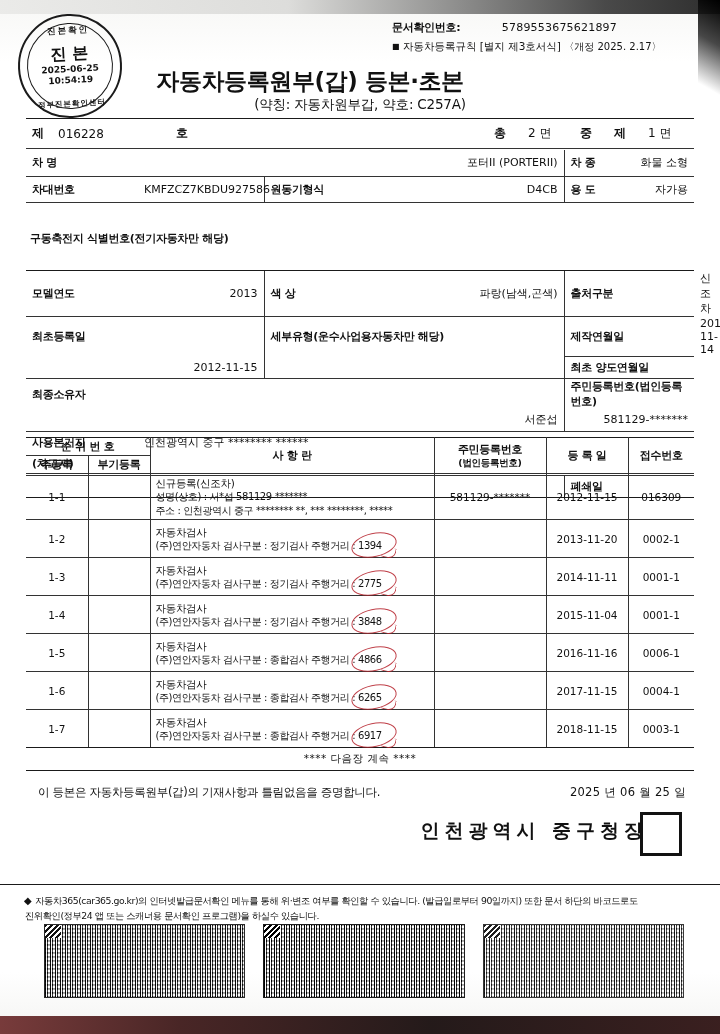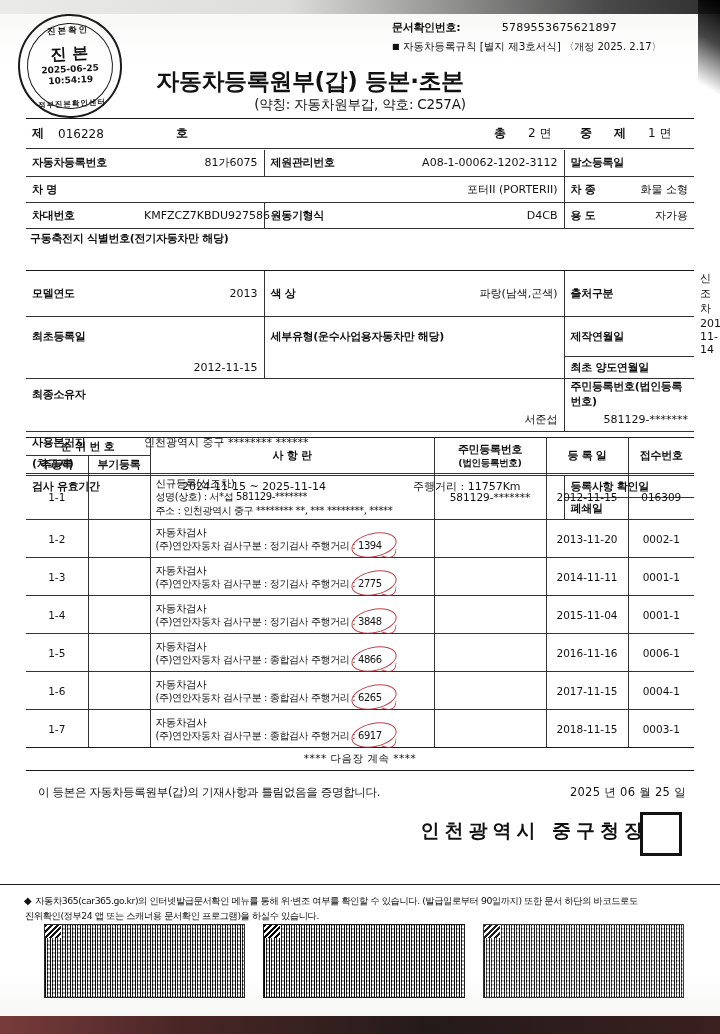--- a/index.html
+++ b/index.html
@@ -221,27 +221,20 @@
   <table class="tbl" id="vehicle-table">
     <colgroup>
         <col style="width:112px">
         <col style="width:126px">
         <col style="width:106px">
         <col style="width:194px">
         <col style="width:62px">
         <col>
       </colgroup>
     <tbody>
-        <tr>
-      <td class="lbl bb-thin">자동차등록번호</td>
-      <td class="val-r bb-thin">81가6075</td>
-      <td class="lbl bl bb-thin">제원관리번호</td>
-      <td class="val-r bb-thin">A08-1-00062-1202-3112</td>
-      <td class="lbl bl bb-thin" colspan="2">말소등록일</td>
-    </tr>
     <tr>
       <td class="lbl bb-thin">차 명</td>
       <td class="bb-thin" colspan="2"></td>
       <td class="val-r bb-thin">포터II (PORTERII)</td>
       <td class="lbl bl bb-thin">차 종</td>
       <td class="val-r bb-thin">화물 소형</td>
     </tr>
     <tr>
       <td class="lbl bb-thin">차대번호</td>
       <td class="val-r bb-thin">KMFZCZ7KBDU927586</td>
@@ -304,26 +297,20 @@
 
     <tr>
       <td class="lbl">사용본거지</td>
       <td colspan="5">인천광역시 중구 ******** ******</td>
     </tr>
     <tr>
       <td class="lbl bb-thin">(차고지)</td>
       <td class="bb-thin" colspan="5"></td>
     </tr>
 
-    <tr>
-      <td class="lbl">검사 유효기간</td>
-      <td colspan="2" style="text-align:center">2024-11-15  ~  2025-11-14</td>
-      <td style="text-align:center">주행거리 : 11757Km</td>
-      <td class="lbl bl bb-thin" colspan="2">등록사항 확인일</td>
-    </tr>
     <tr>
       <td class="bb"></td>
       <td class="bb" colspan="2"></td>
       <td class="bb"></td>
       <td class="lbl bl bb" colspan="2">폐쇄일</td>
     </tr>
   </tbody>
     </table>
 
   <table class="tbl" id="history-table">

